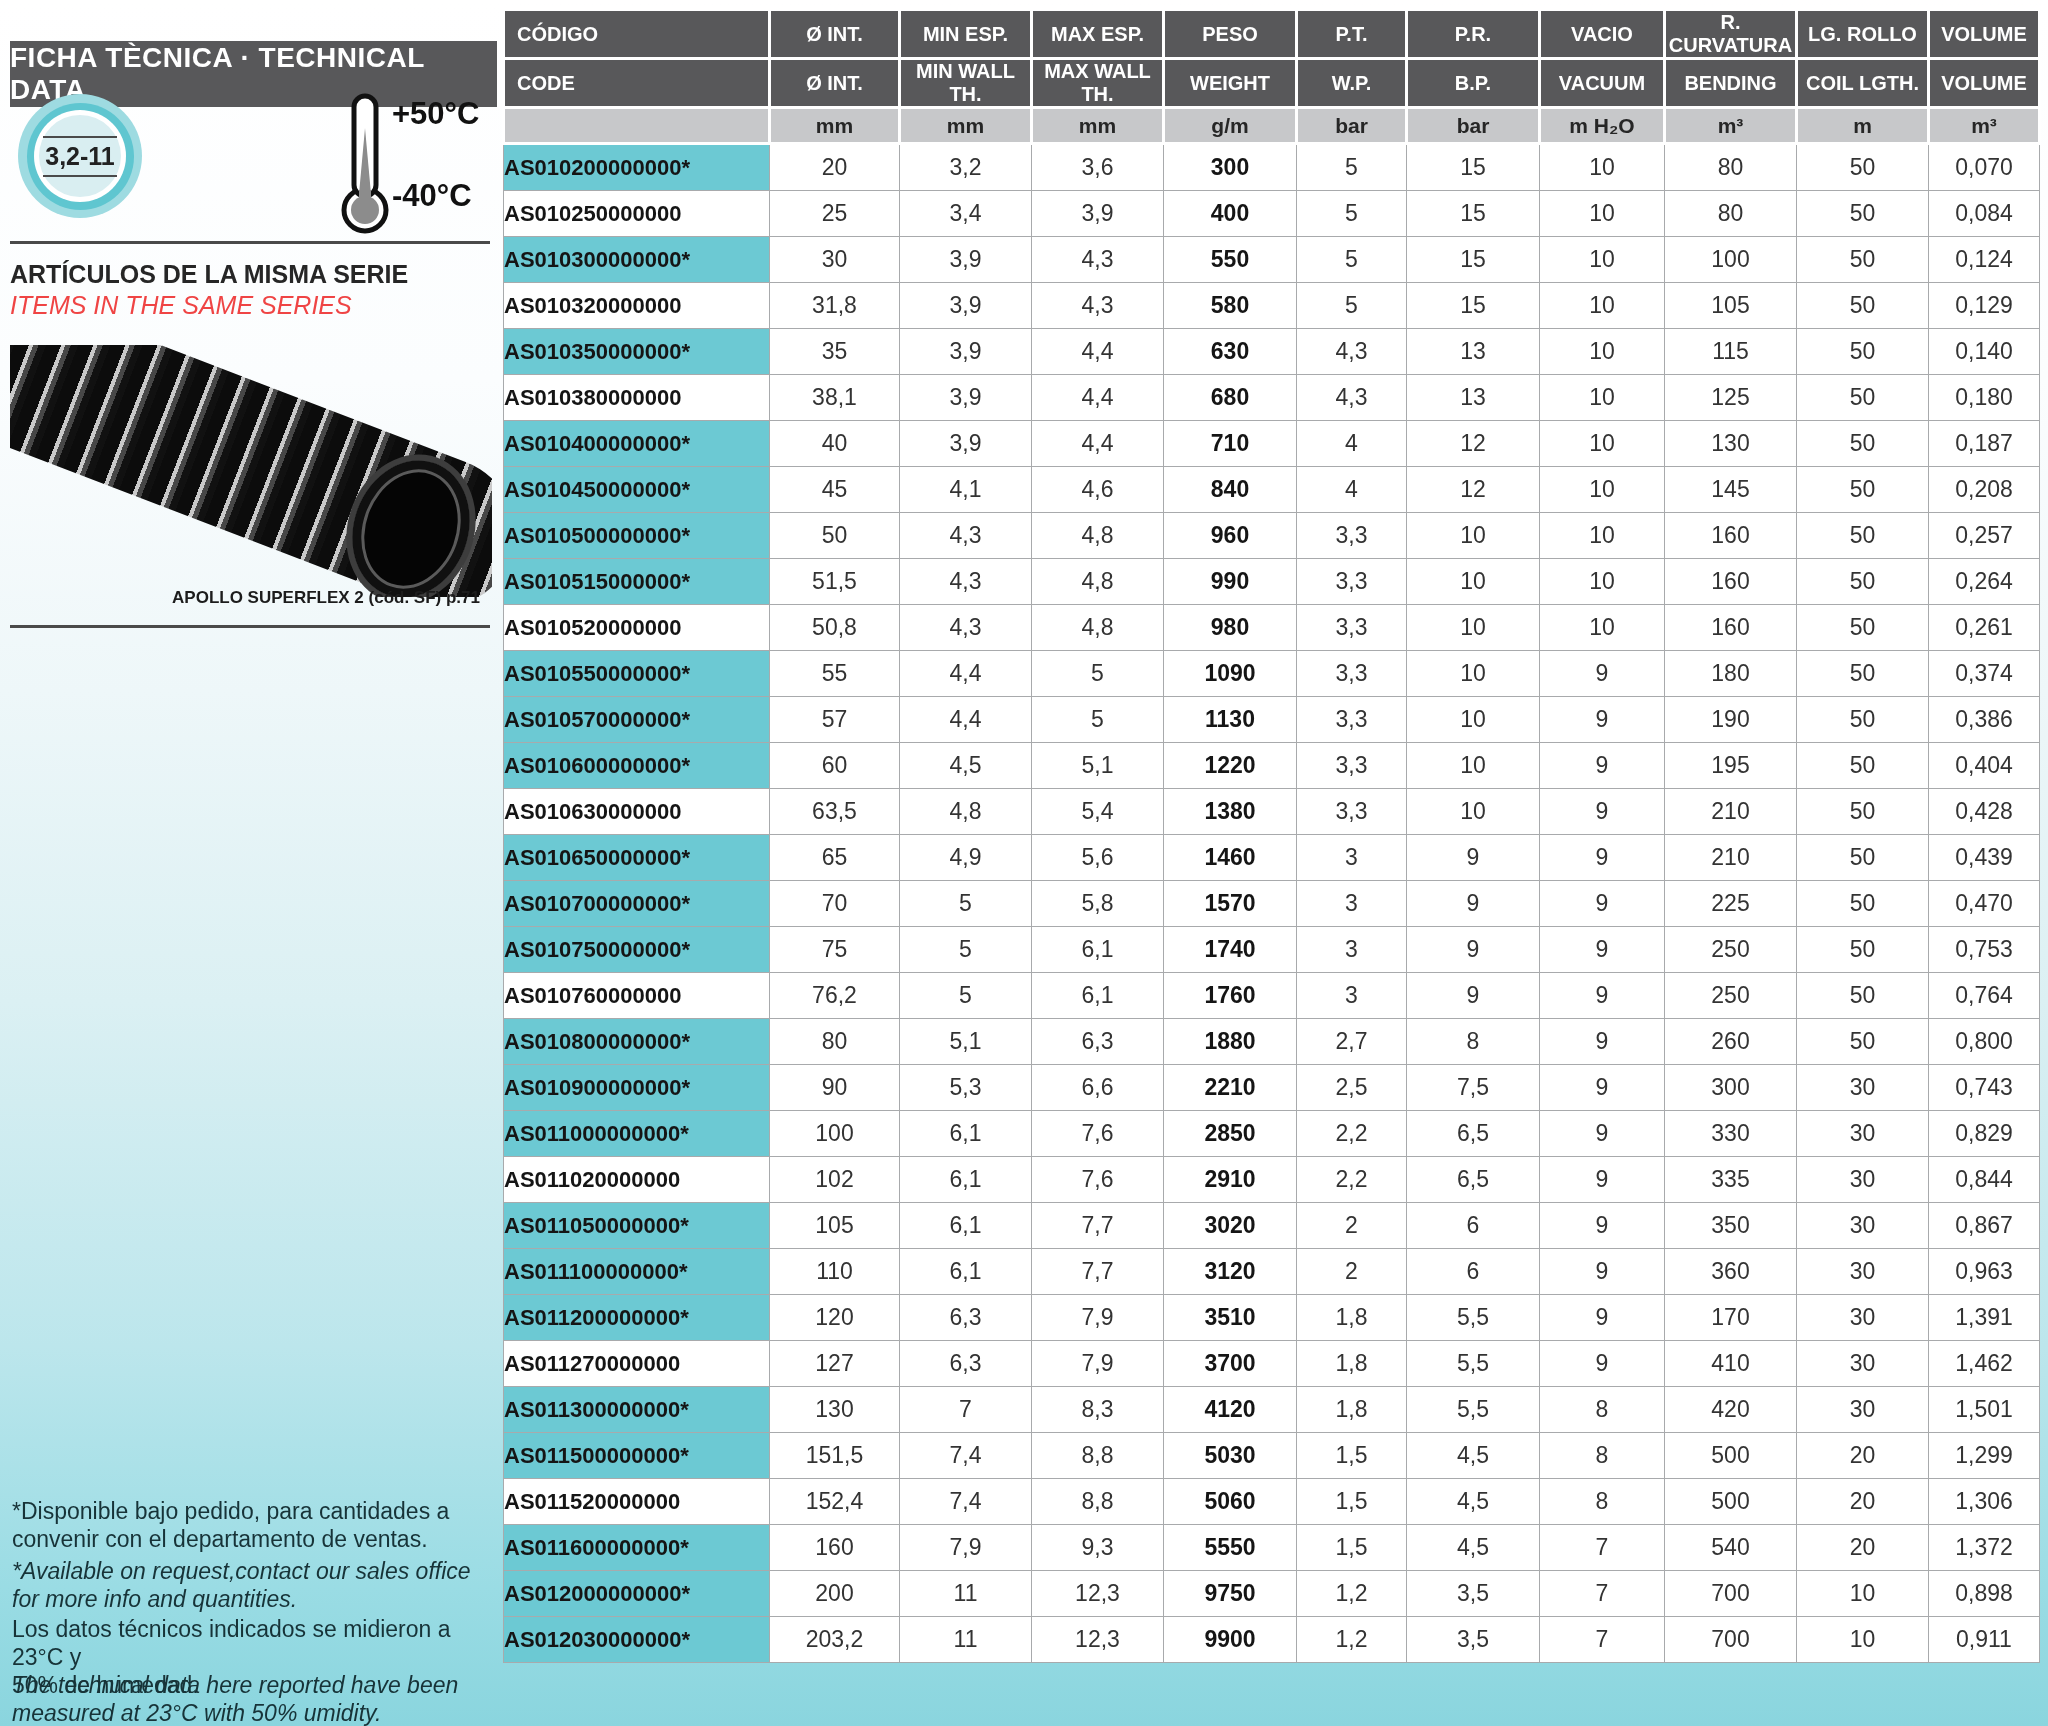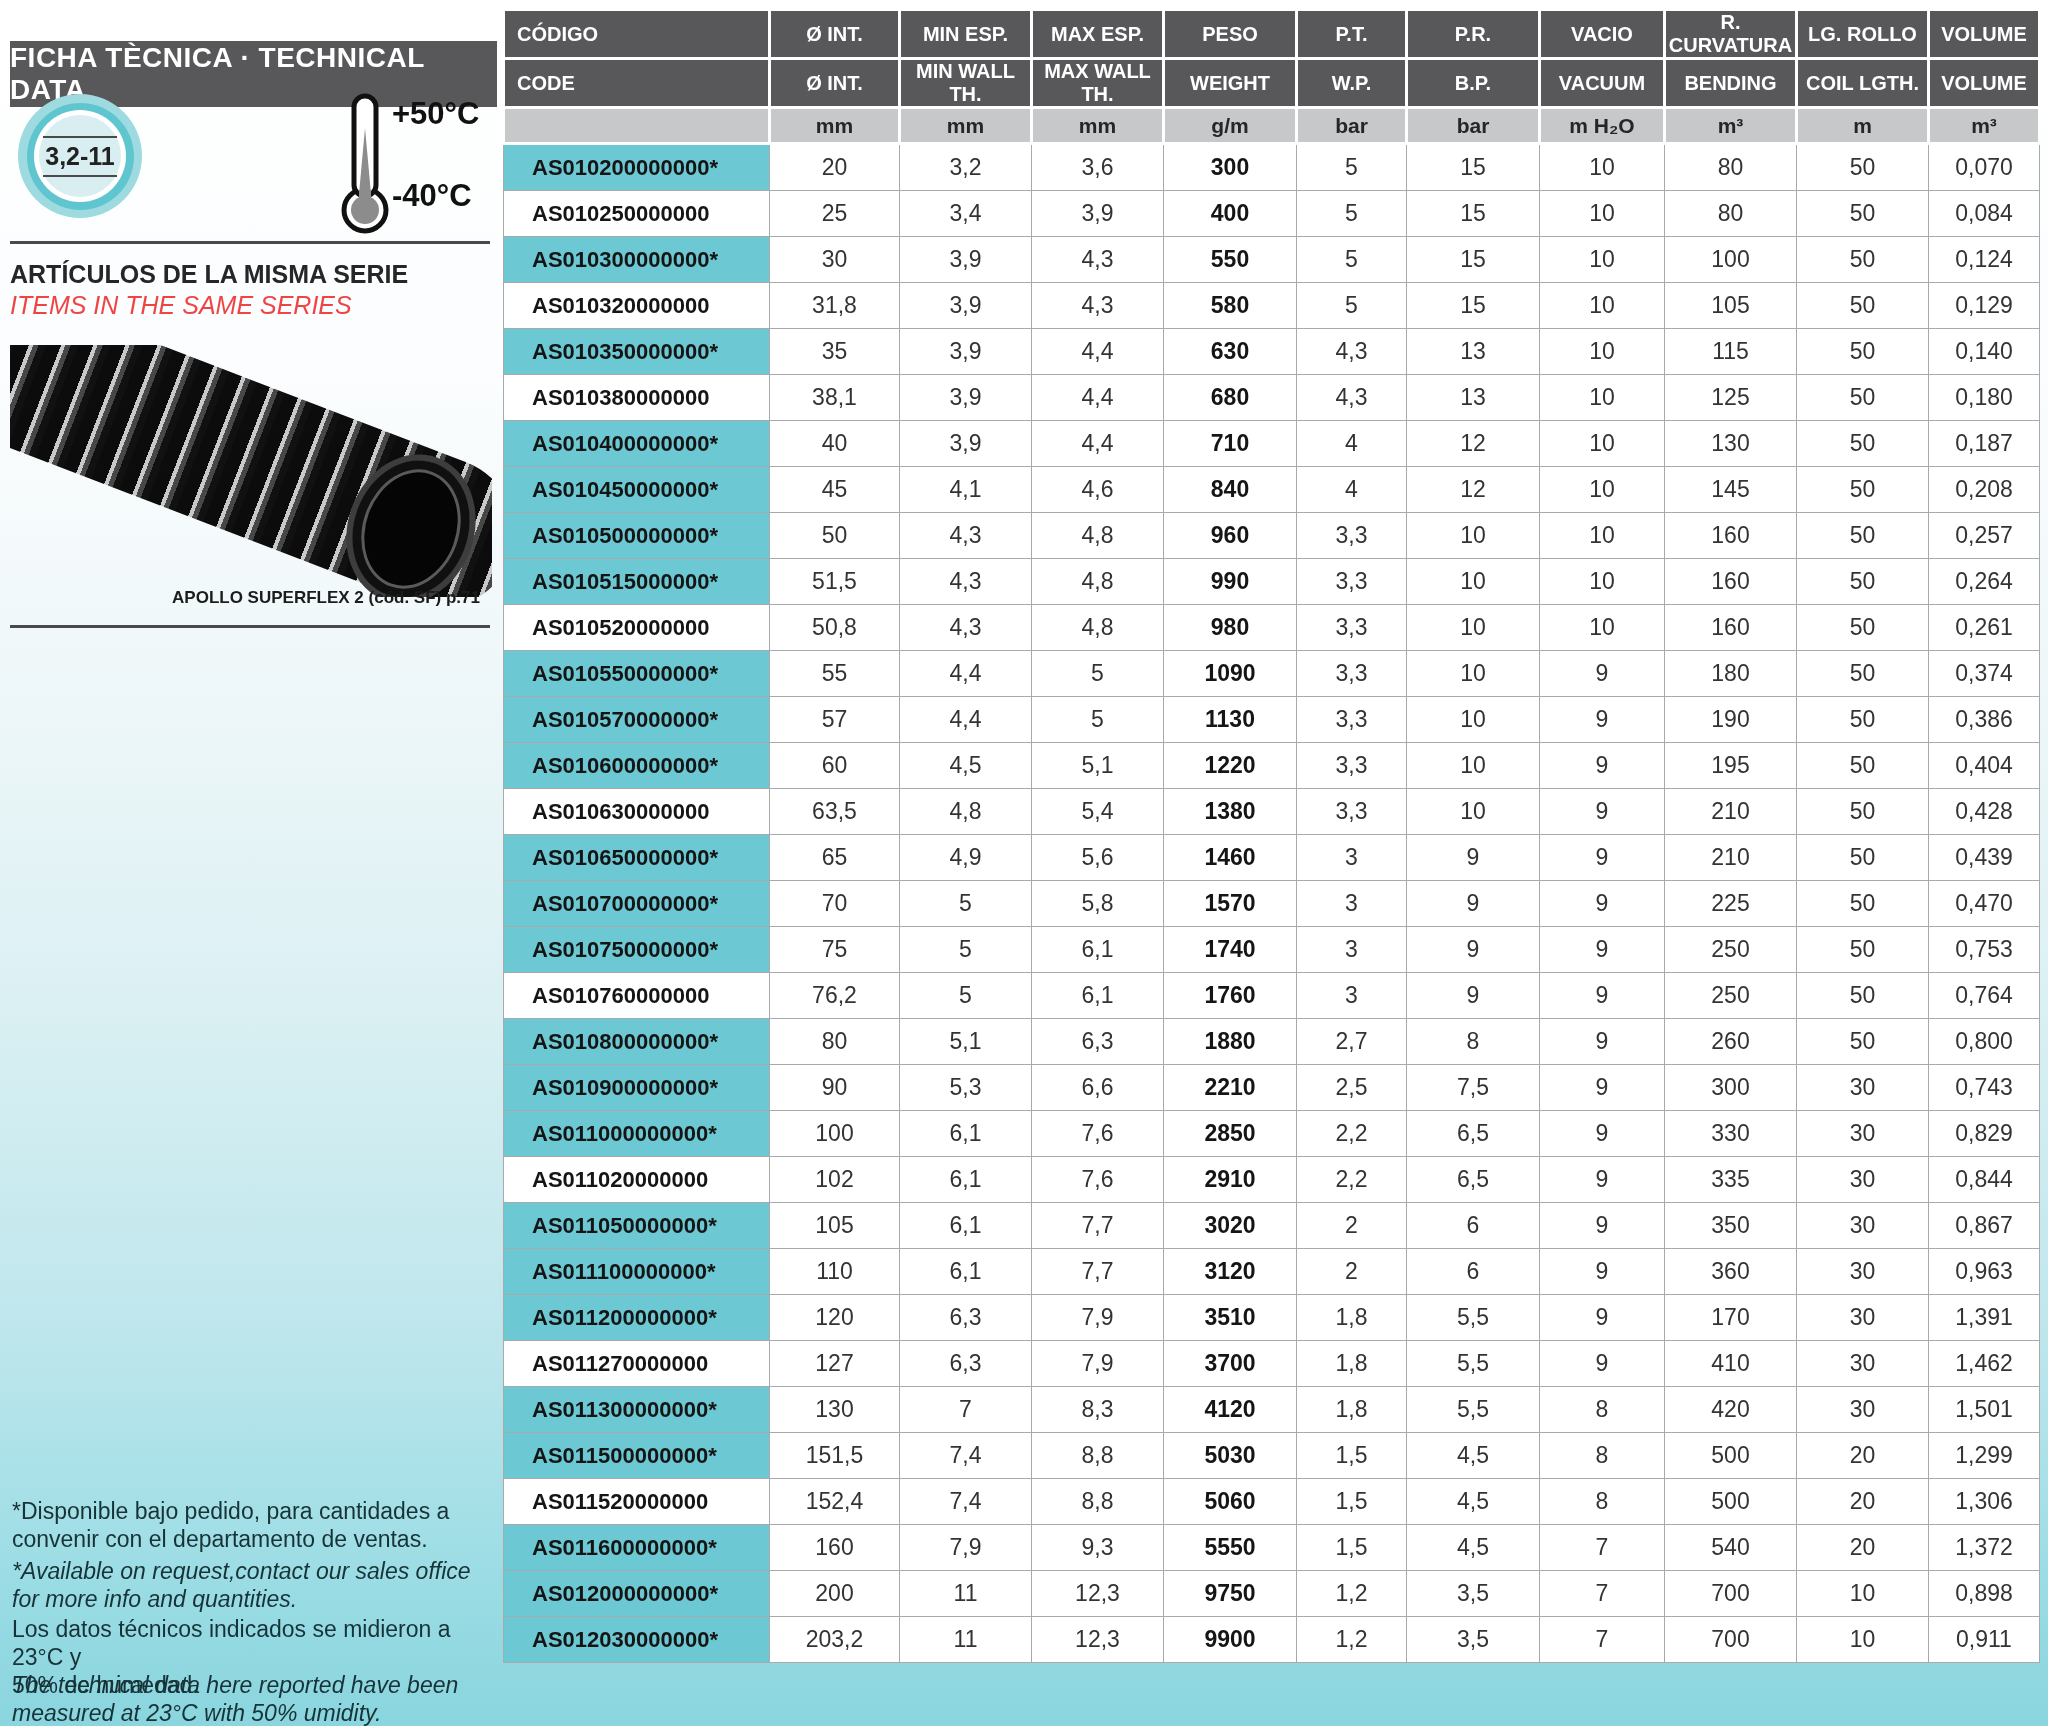--- a/index.html
+++ b/index.html
@@ -70,21 +70,21 @@
   table.spec th, table.spec td { padding:0; overflow:hidden; }
 
   thead tr.hrow th { background:#58585a; color:#ffffff; font-size:20px; font-weight:bold;
     height:30px; border:3px solid #ffffff; text-align:center; }
   thead tr.hrow th.left { text-align:left; padding-left:12px; }
   thead tr.urow td { background:#c7c8ca; color:#262626; font-size:21px; font-weight:bold;
     height:33px; border:3px solid #ffffff; text-align:center;margin-top:40px; }
 
   tbody td { background:#ffffff; border:1.5px solid #a8aaac; height:45px;
     font-size:23px; color:#333; text-align:center; }
-  tbody td.code { text-align:left; padding-left:28px; font-weight:bold; color:#151515; font-size:22px; }
+  tbody td.code { text-align:left; padding-left:0; font-weight:bold; color:#151515; font-size:22px; }
   tbody td.code.hl { background:#6cc9d3; }
   tbody td.weight { font-weight:bold; color:#151515; }
 </style>
 </head>
 <body>
 
 <div class="sidebar">
 
   <div class="title-bar">FICHA TÈCNICA · TECHNICAL DATA</div>
 

